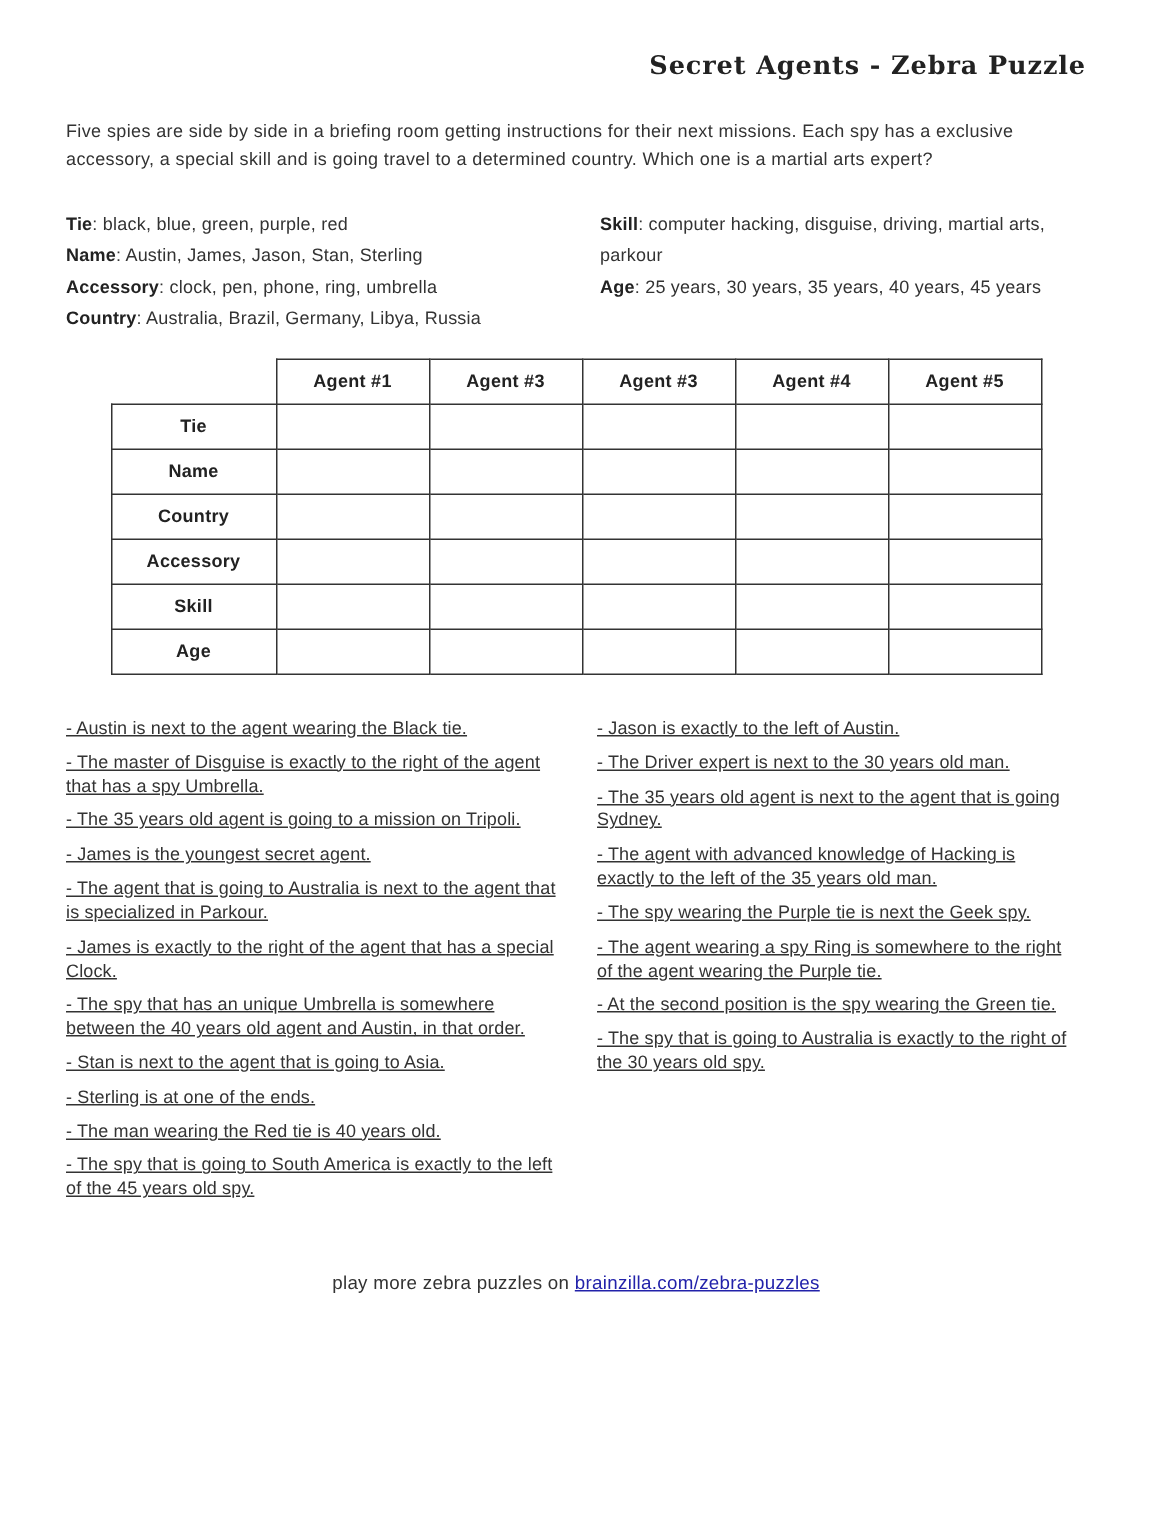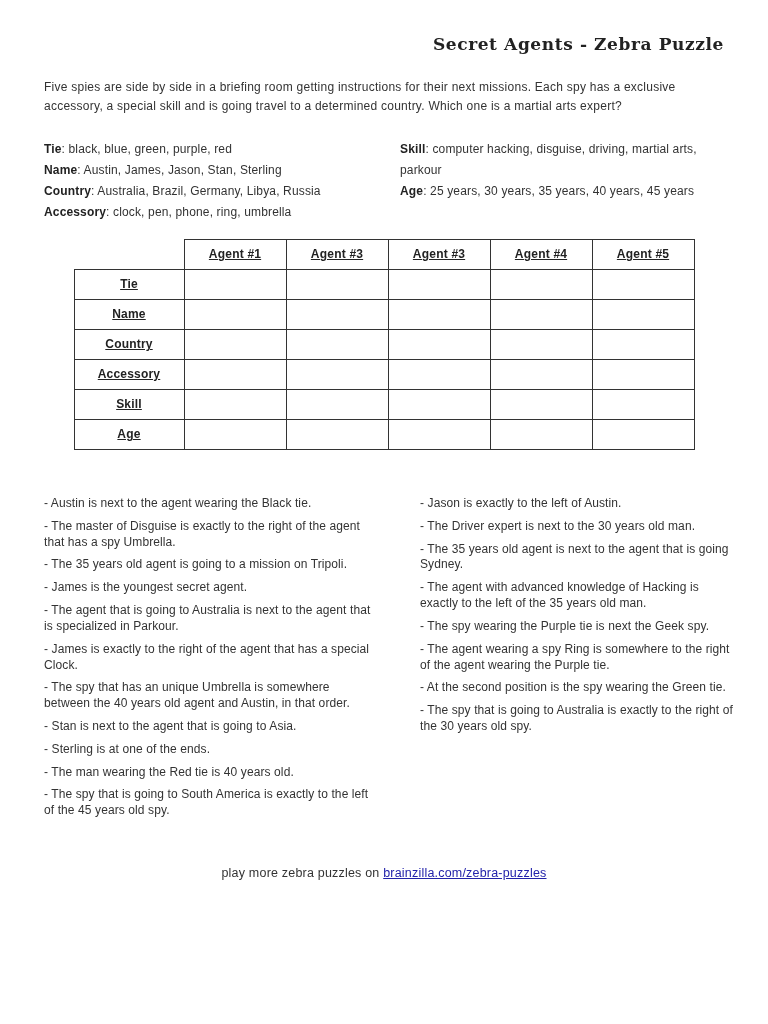--- a/index.html
+++ b/index.html
@@ -40,28 +40,27 @@
     table-layout: fixed;
     margin: 16px auto 0 auto;
   }
   .grid-table th, .grid-table td {
     border: 1px solid #333333;
     height: 30px;
     text-align: center;
     vertical-align: middle;
     font-size: 12px;
     padding: 0 4px;
-    text-decoration: underline;
   }
   .grid-table th { font-weight: bold; color: #222222; letter-spacing: 0.2px; }
   .grid-table .corner { border: none; }
   .col-rowhdr { width: 110px; }
   .col-agent  { width: 102px; }
 
-  .clues { display: flex; gap: 44px; margin-top: 46px; }
+  .clues { display: flex; gap: 22px; margin-top: 28px; text-decoration: underline; }
   .clues-col-left  { width: 332px; flex: 0 0 332px; }
   .clues-col-right { width: 320px; flex: 0 0 320px; }
   .clue {
     line-height: 1.32;
     letter-spacing: 0.1px;
     margin: 0 0 7px 0;
   }
 
   .footer {
     margin-top: 40px;
@@ -87,24 +86,24 @@
 
   <div class="cats">
     <div class="cats-left">
       <div class="cat-line">
         <span class="cat-label">Tie</span><span>: black, blue, green, purple, red</span>
       </div>
       <div class="cat-line">
         <span class="cat-label">Name</span><span>: Austin, James, Jason, Stan, Sterling</span>
       </div>
       <div class="cat-line">
+        <span class="cat-label">Accessory</span><span>: clock, pen, phone, ring, umbrella</span>
+      </div>
+      <div class="cat-line">
         <span class="cat-label">Country</span><span>: Australia, Brazil, Germany, Libya, Russia</span>
-      </div>
-      <div class="cat-line">
-        <span class="cat-label">Accessory</span><span>: clock, pen, phone, ring, umbrella</span>
       </div>
     </div>
     <div class="cats-right">
       <div class="cat-line">
         <span class="cat-label">Skill</span><span>: computer hacking, disguise, driving, martial arts, parkour</span>
       </div>
       <div class="cat-line">
         <span class="cat-label">Age</span><span>: 25 years, 30 years, 35 years, 40 years, 45 years</span>
       </div>
     </div>

